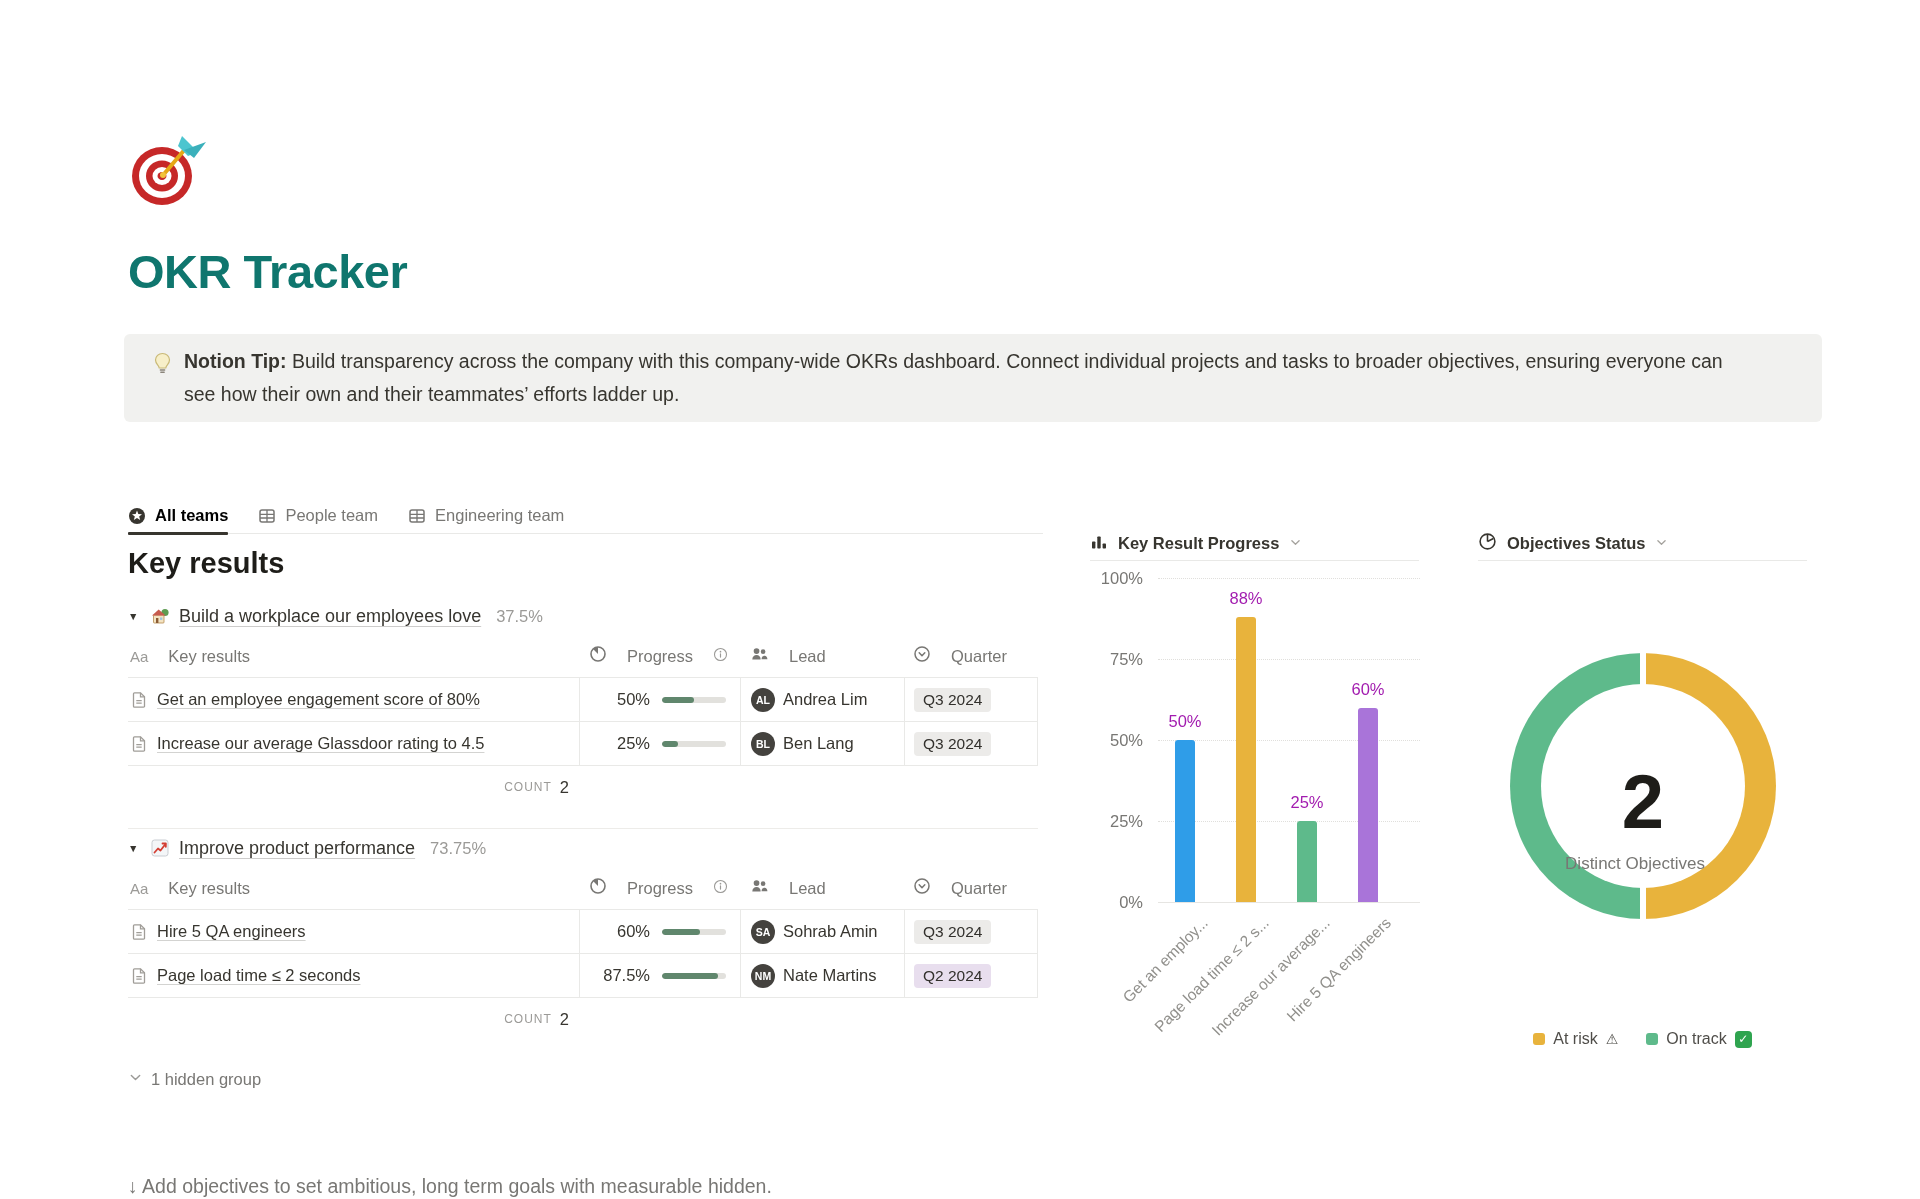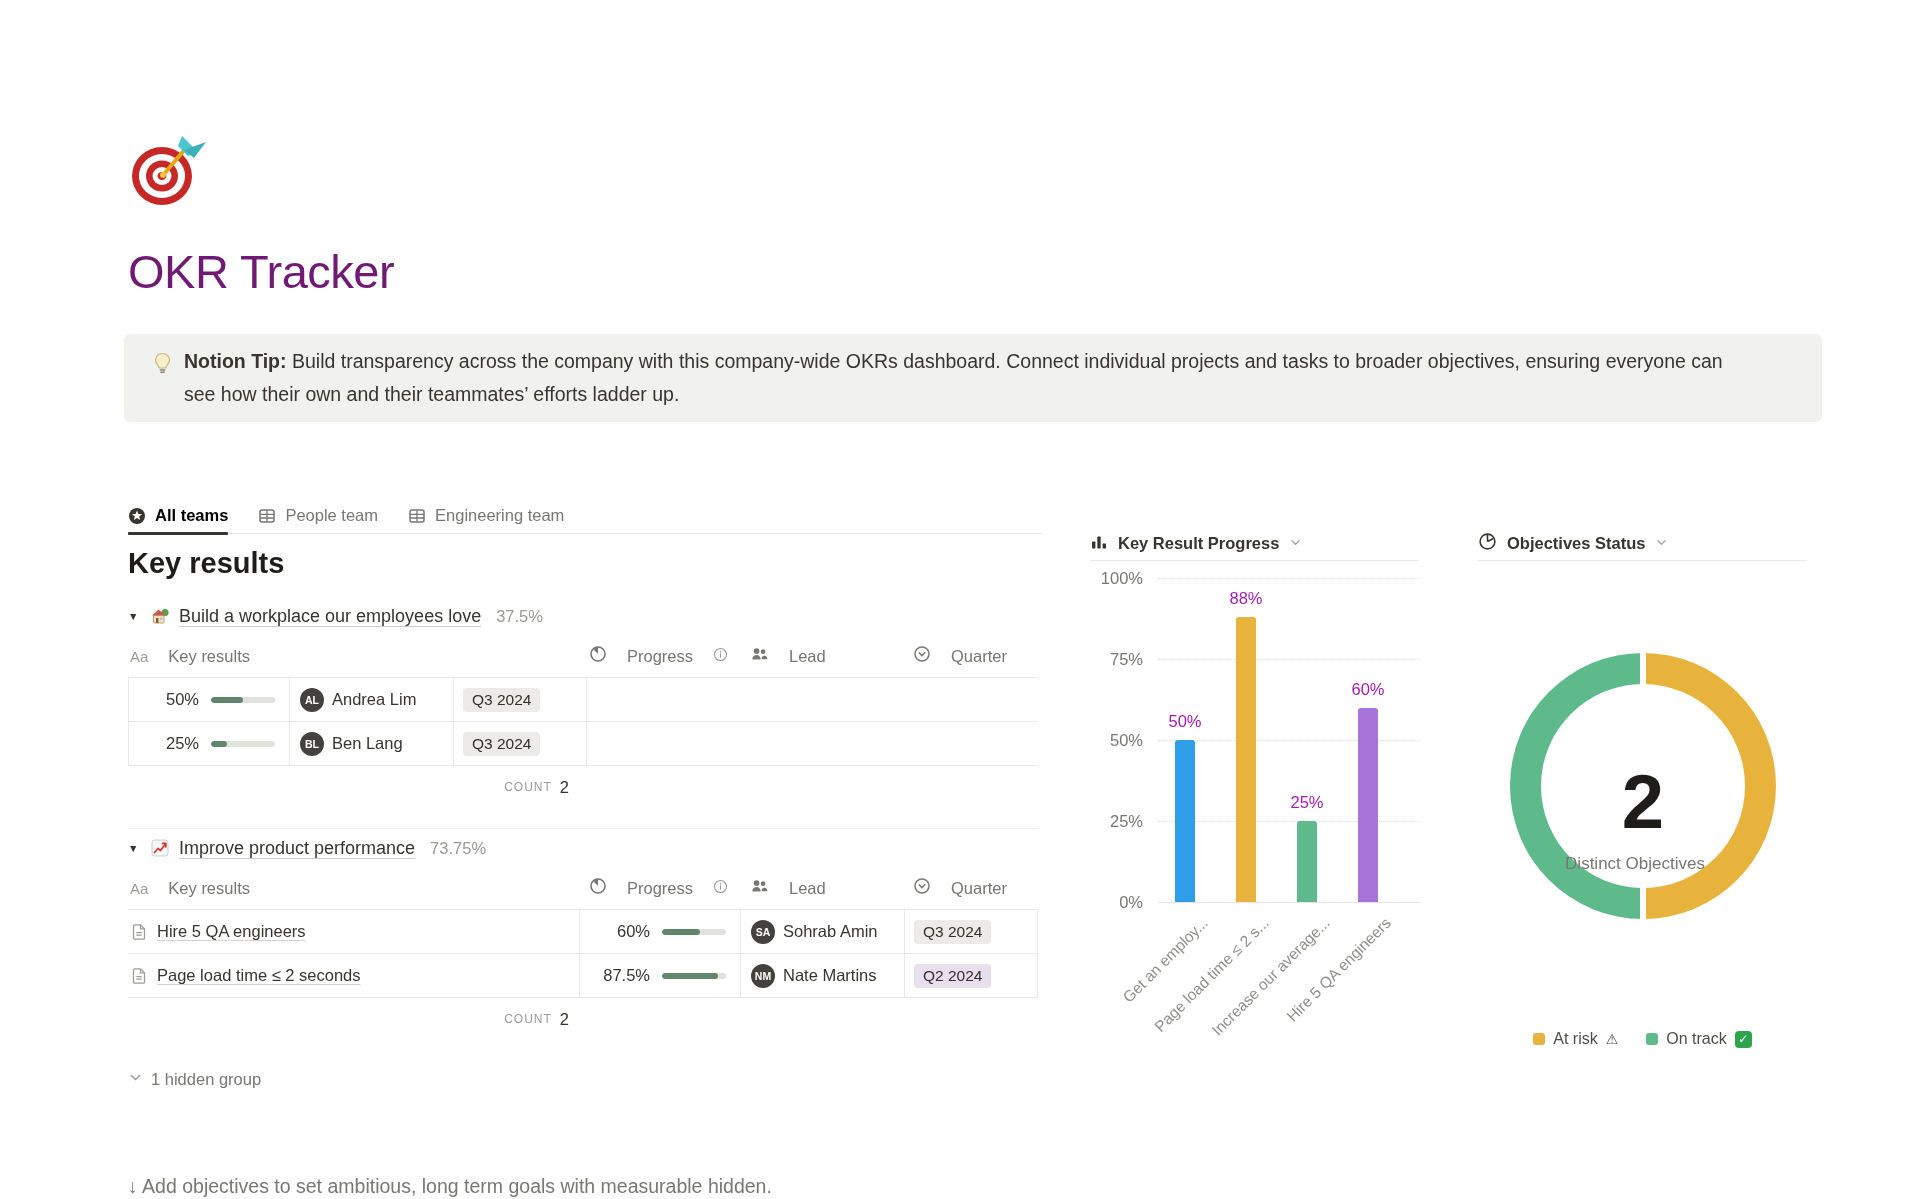--- a/index.html
+++ b/index.html
@@ -2,21 +2,21 @@
 <html><head>
 <meta charset="utf-8">
 <style>
   * { box-sizing: border-box; margin: 0; padding: 0; }
   html,body { width:1920px; height:1199px; background:#fff; overflow:hidden;
     font-family:"Liberation Sans","DejaVu Sans",sans-serif; color:#37352F; position:relative; }
   .abs { position:absolute; }
 
   
   #page-icon { left:124px; top:126px; }
-  #page-title { left:128px; top:244px; font-size:47px; font-weight:400; color:#701a75; letter-spacing:-0.5px; white-space:nowrap; }
+  #page-title { left:128px; top:244px; font-size:47px; font-weight:700; color:#0f766e; letter-spacing:-0.5px; white-space:nowrap; }
 
   
   #callout { left:124px; top:334px; width:1698px; height:88px; background:#F1F1EF; border-radius:6px; }
   #callout .callout-icon { position:absolute; left:27px; top:18px; }
   #callout .callout-text { position:absolute; left:60px; top:11px; width:1540px; font-size:19.5px; line-height:32.5px; color:#37352F; }
 
   
   #tabs { left:128px; top:498px; width:915px; height:36px; border-bottom:1px solid #E9E9E7; display:flex; gap:30px; align-items:center; }
   .tab { display:flex; align-items:center; gap:9px; height:36px; position:relative; color:#787774; font-size:16.5px; cursor:pointer; white-space:nowrap; }
   .tab.active { color:#000000; font-weight:600; }
@@ -188,35 +188,55 @@
         </div>
         <div class="cell c4">
           <span class="ticon"><svg width="18" height="18" viewBox="0 0 18 18">
               <circle cx="9" cy="9" r="7" fill="none" stroke="#787774" stroke-width="1.5"></circle>
               <path d="M6.2 7.8 L9 10.8 L11.8 7.8" fill="none" stroke="#787774" stroke-width="1.5" stroke-linecap="round" stroke-linejoin="round"></path>
             </svg></span>
           <span>Quarter</span>
         </div>
       </div>
       <div class="trow tr">
+        <div class="cell c1">
+          <span class="page-ic">
+            <svg width="18" height="18" viewBox="0 0 18 18">
+              <path d="M4.5 1.8 h6 l4 4 v9.4 a1 1 0 0 1 -1 1 h-9 a1 1 0 0 1 -1 -1 V2.8 a1 1 0 0 1 1 -1 z" fill="#fff" stroke="#A09D98" stroke-width="1.3"></path>
+              <path d="M10.5 1.8 v4 h4" fill="none" stroke="#A09D98" stroke-width="1.3"></path>
+              <path d="M6.3 9.6 H11.7 M6.3 12.2 H11.7" stroke="#A09D98" stroke-width="1.2"></path>
+            </svg>
+          </span>
+          <span class="row-title">Get an employee engagement score of 80%</span>
+        </div>
         <div class="cell c2">
           <span class="pct">50%</span>
           <span class="track">
             <span class="fill" style="width: 50%; display: block;"></span>
           </span>
         </div>
         <div class="cell c3">
           <span class="avatar">AL</span>
           <span class="lead-name">Andrea Lim</span>
         </div>
         <div class="cell c4">
           <span class="badge">Q3 2024</span>
         </div>
       </div>
       <div class="trow tr">
+        <div class="cell c1">
+          <span class="page-ic">
+            <svg width="18" height="18" viewBox="0 0 18 18">
+              <path d="M4.5 1.8 h6 l4 4 v9.4 a1 1 0 0 1 -1 1 h-9 a1 1 0 0 1 -1 -1 V2.8 a1 1 0 0 1 1 -1 z" fill="#fff" stroke="#A09D98" stroke-width="1.3"></path>
+              <path d="M10.5 1.8 v4 h4" fill="none" stroke="#A09D98" stroke-width="1.3"></path>
+              <path d="M6.3 9.6 H11.7 M6.3 12.2 H11.7" stroke="#A09D98" stroke-width="1.2"></path>
+            </svg>
+          </span>
+          <span class="row-title">Increase our average Glassdoor rating to 4.5</span>
+        </div>
         <div class="cell c2">
           <span class="pct">25%</span>
           <span class="track">
             <span class="fill" style="width: 25%; display: block;"></span>
           </span>
         </div>
         <div class="cell c3">
           <span class="avatar">BL</span>
           <span class="lead-name">Ben Lang</span>
         </div>

